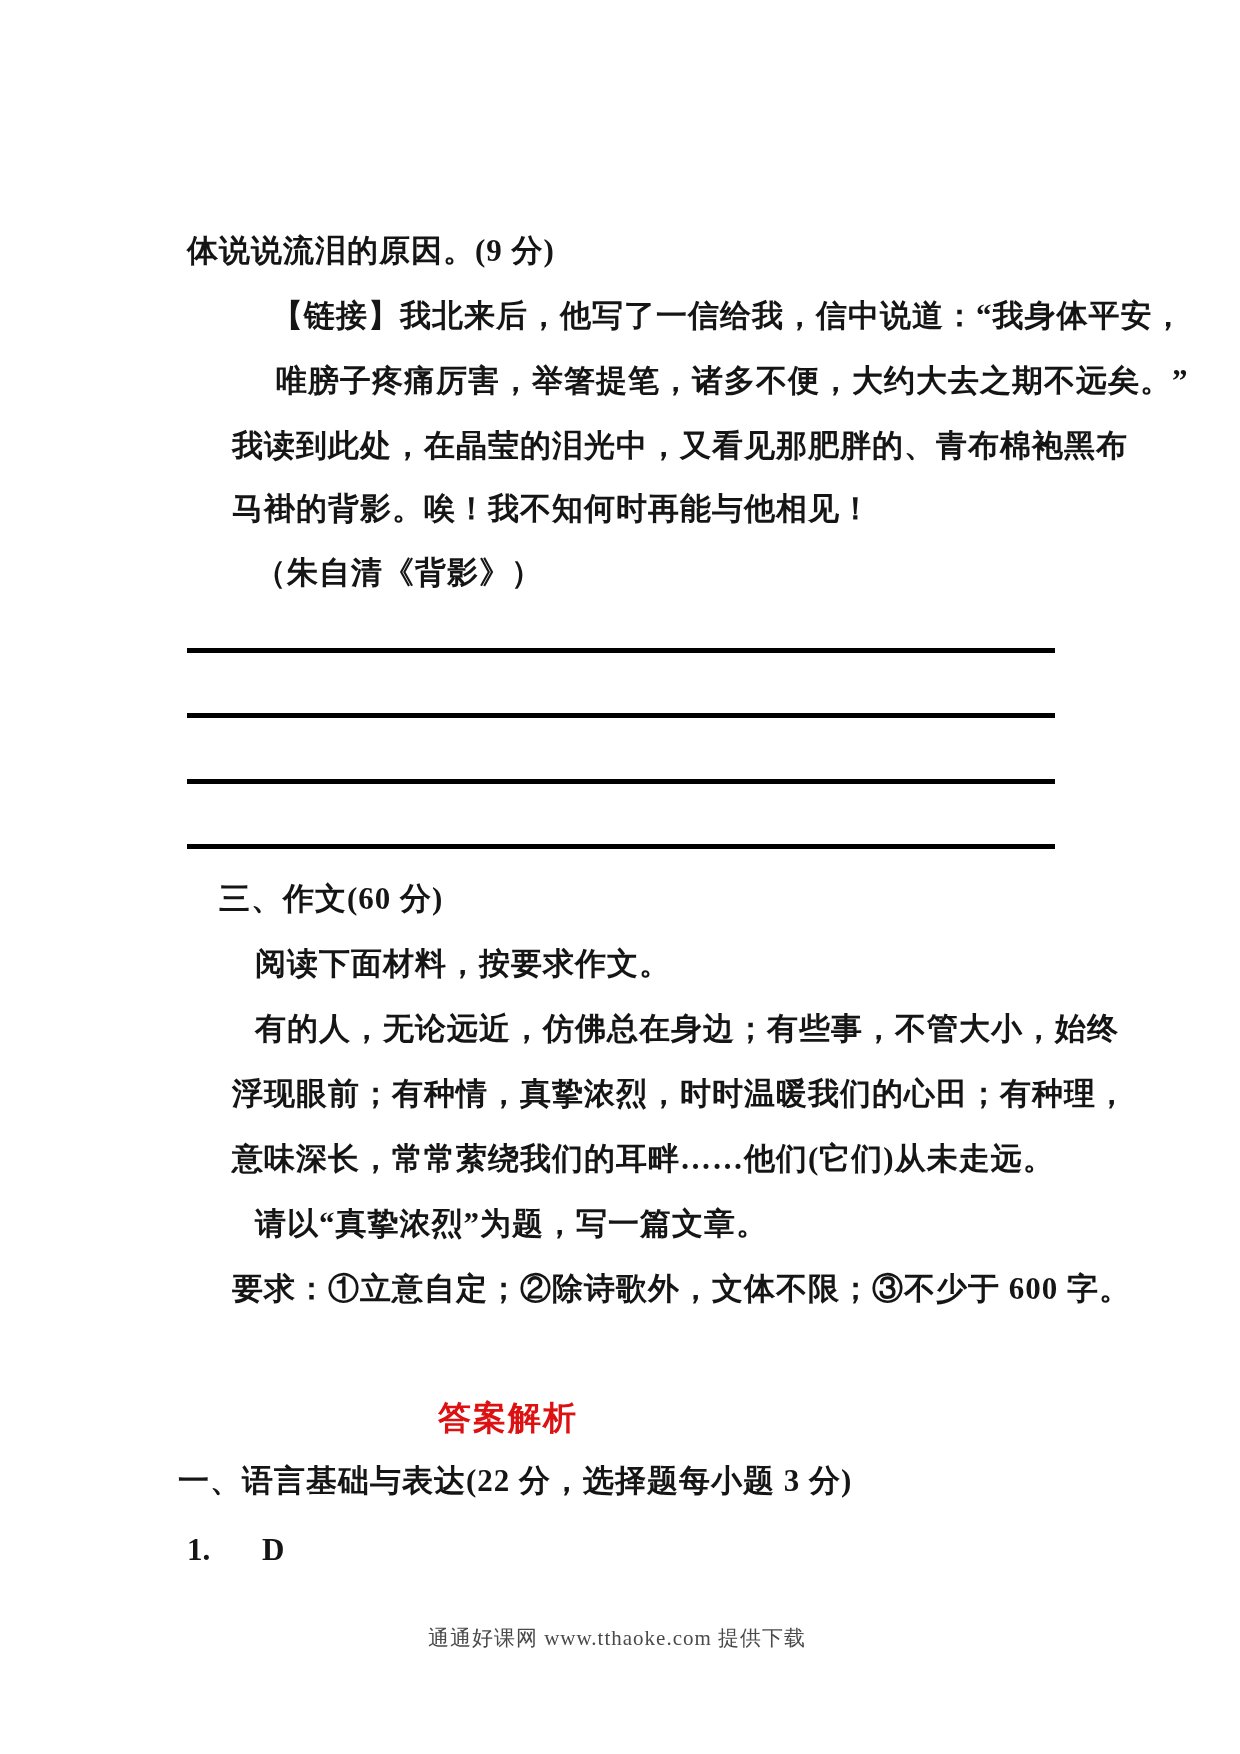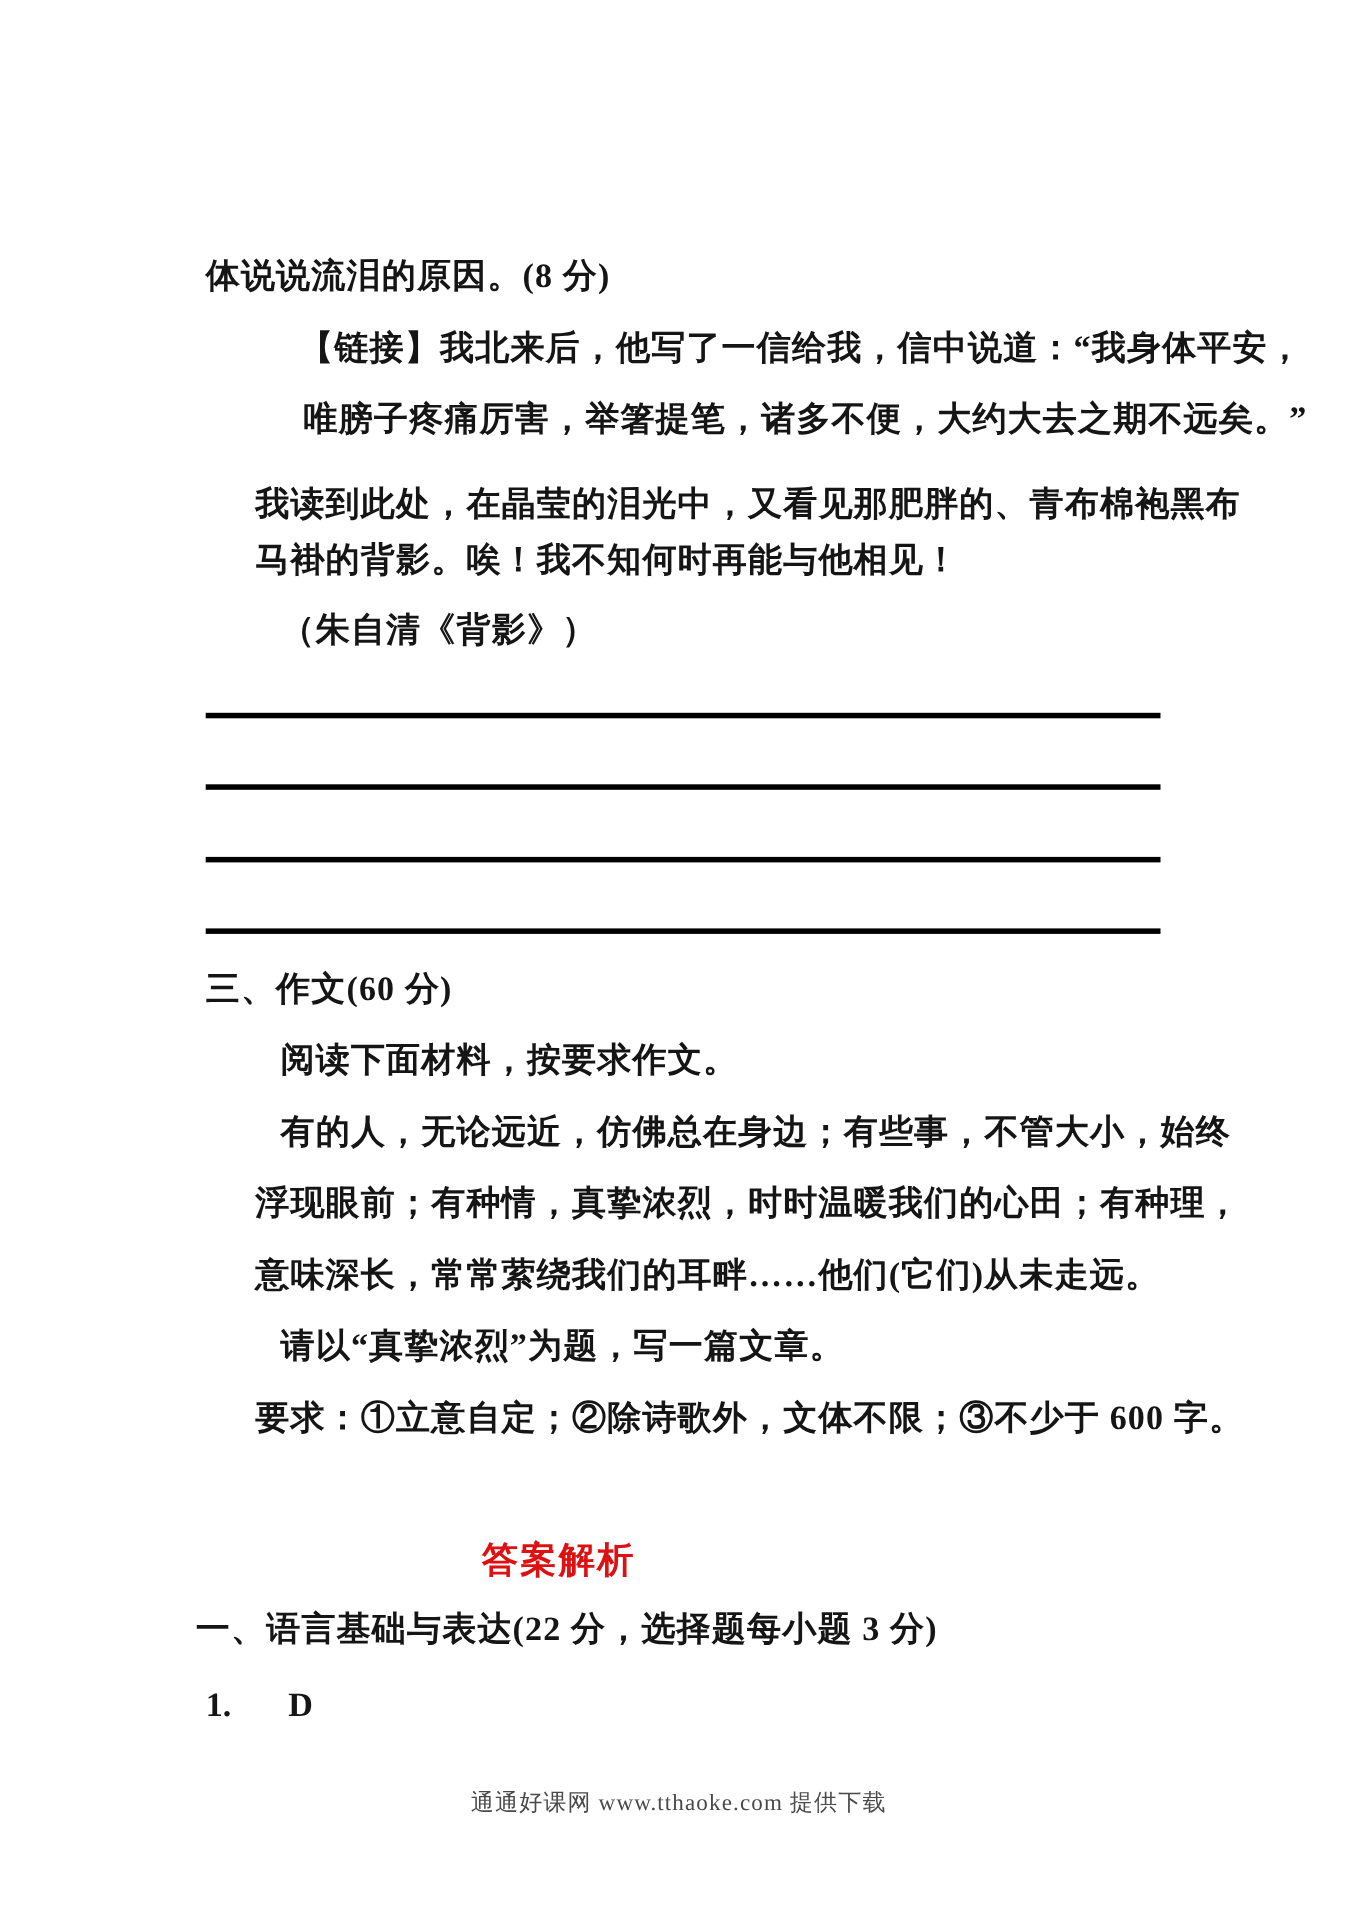--- a/index.html
+++ b/index.html
@@ -77,38 +77,38 @@
     font-size: 21px;
     letter-spacing: 1px;
     color: #4a4a4a;
     font-weight: 500;
   }
   
   .y-q10a  { top: 168px; }
   .y-q10b  { top: 231px; }
   .y-qt1   { top: 296px; }
   .y-qt2   { top: 361px; padding-left: 44px; }
-  .y-qt3   { top: 426px; margin-top: 12px; }
+  .y-qt3   { top: 426px; }
   .y-qt4   { top: 489px; }
   .y-src   { top: 553px; }
-  .y-head3 { top: 879px; }
+  .y-head3 { top: 879px; margin-left: 32px; }
   .y-intro { top: 944px; }
   .y-mat1  { top: 1009px; }
   .y-mat2  { top: 1074px; }
   .y-mat3  { top: 1139px; }
   .y-title { top: 1204px; }
   .y-req   { top: 1269px; }
   .y-sec1  { top: 1461px; left: 178px; }
 </style>
 </head>
 <body>
 
 <div class="page">
 
-  <div class="line y-q10b">体说说流泪的原因。(8 分)</div>
+  <div class="line y-q10b">体说说流泪的原因。(9 分)</div>
 
   <div class="line quote-first y-qt1">【链接】我北来后，他写了一信给我，信中说道：“我身体平安，</div>
   <div class="line indent1 y-qt2">唯膀子疼痛厉害，举箸提笔，诸多不便，大约大去之期不远矣。”</div>
   <div class="line indent1 y-qt3">我读到此处，在晶莹的泪光中，又看见那肥胖的、青布棉袍黑布</div>
   <div class="line indent1 y-qt4">马褂的背影。唉！我不知何时再能与他相见！</div>
   <div class="line indent2 y-src">（朱自清《背影》）</div>
 
   <div class="rule rule1"></div>
   <div class="rule rule2"></div>
   <div class="rule rule3"></div>

